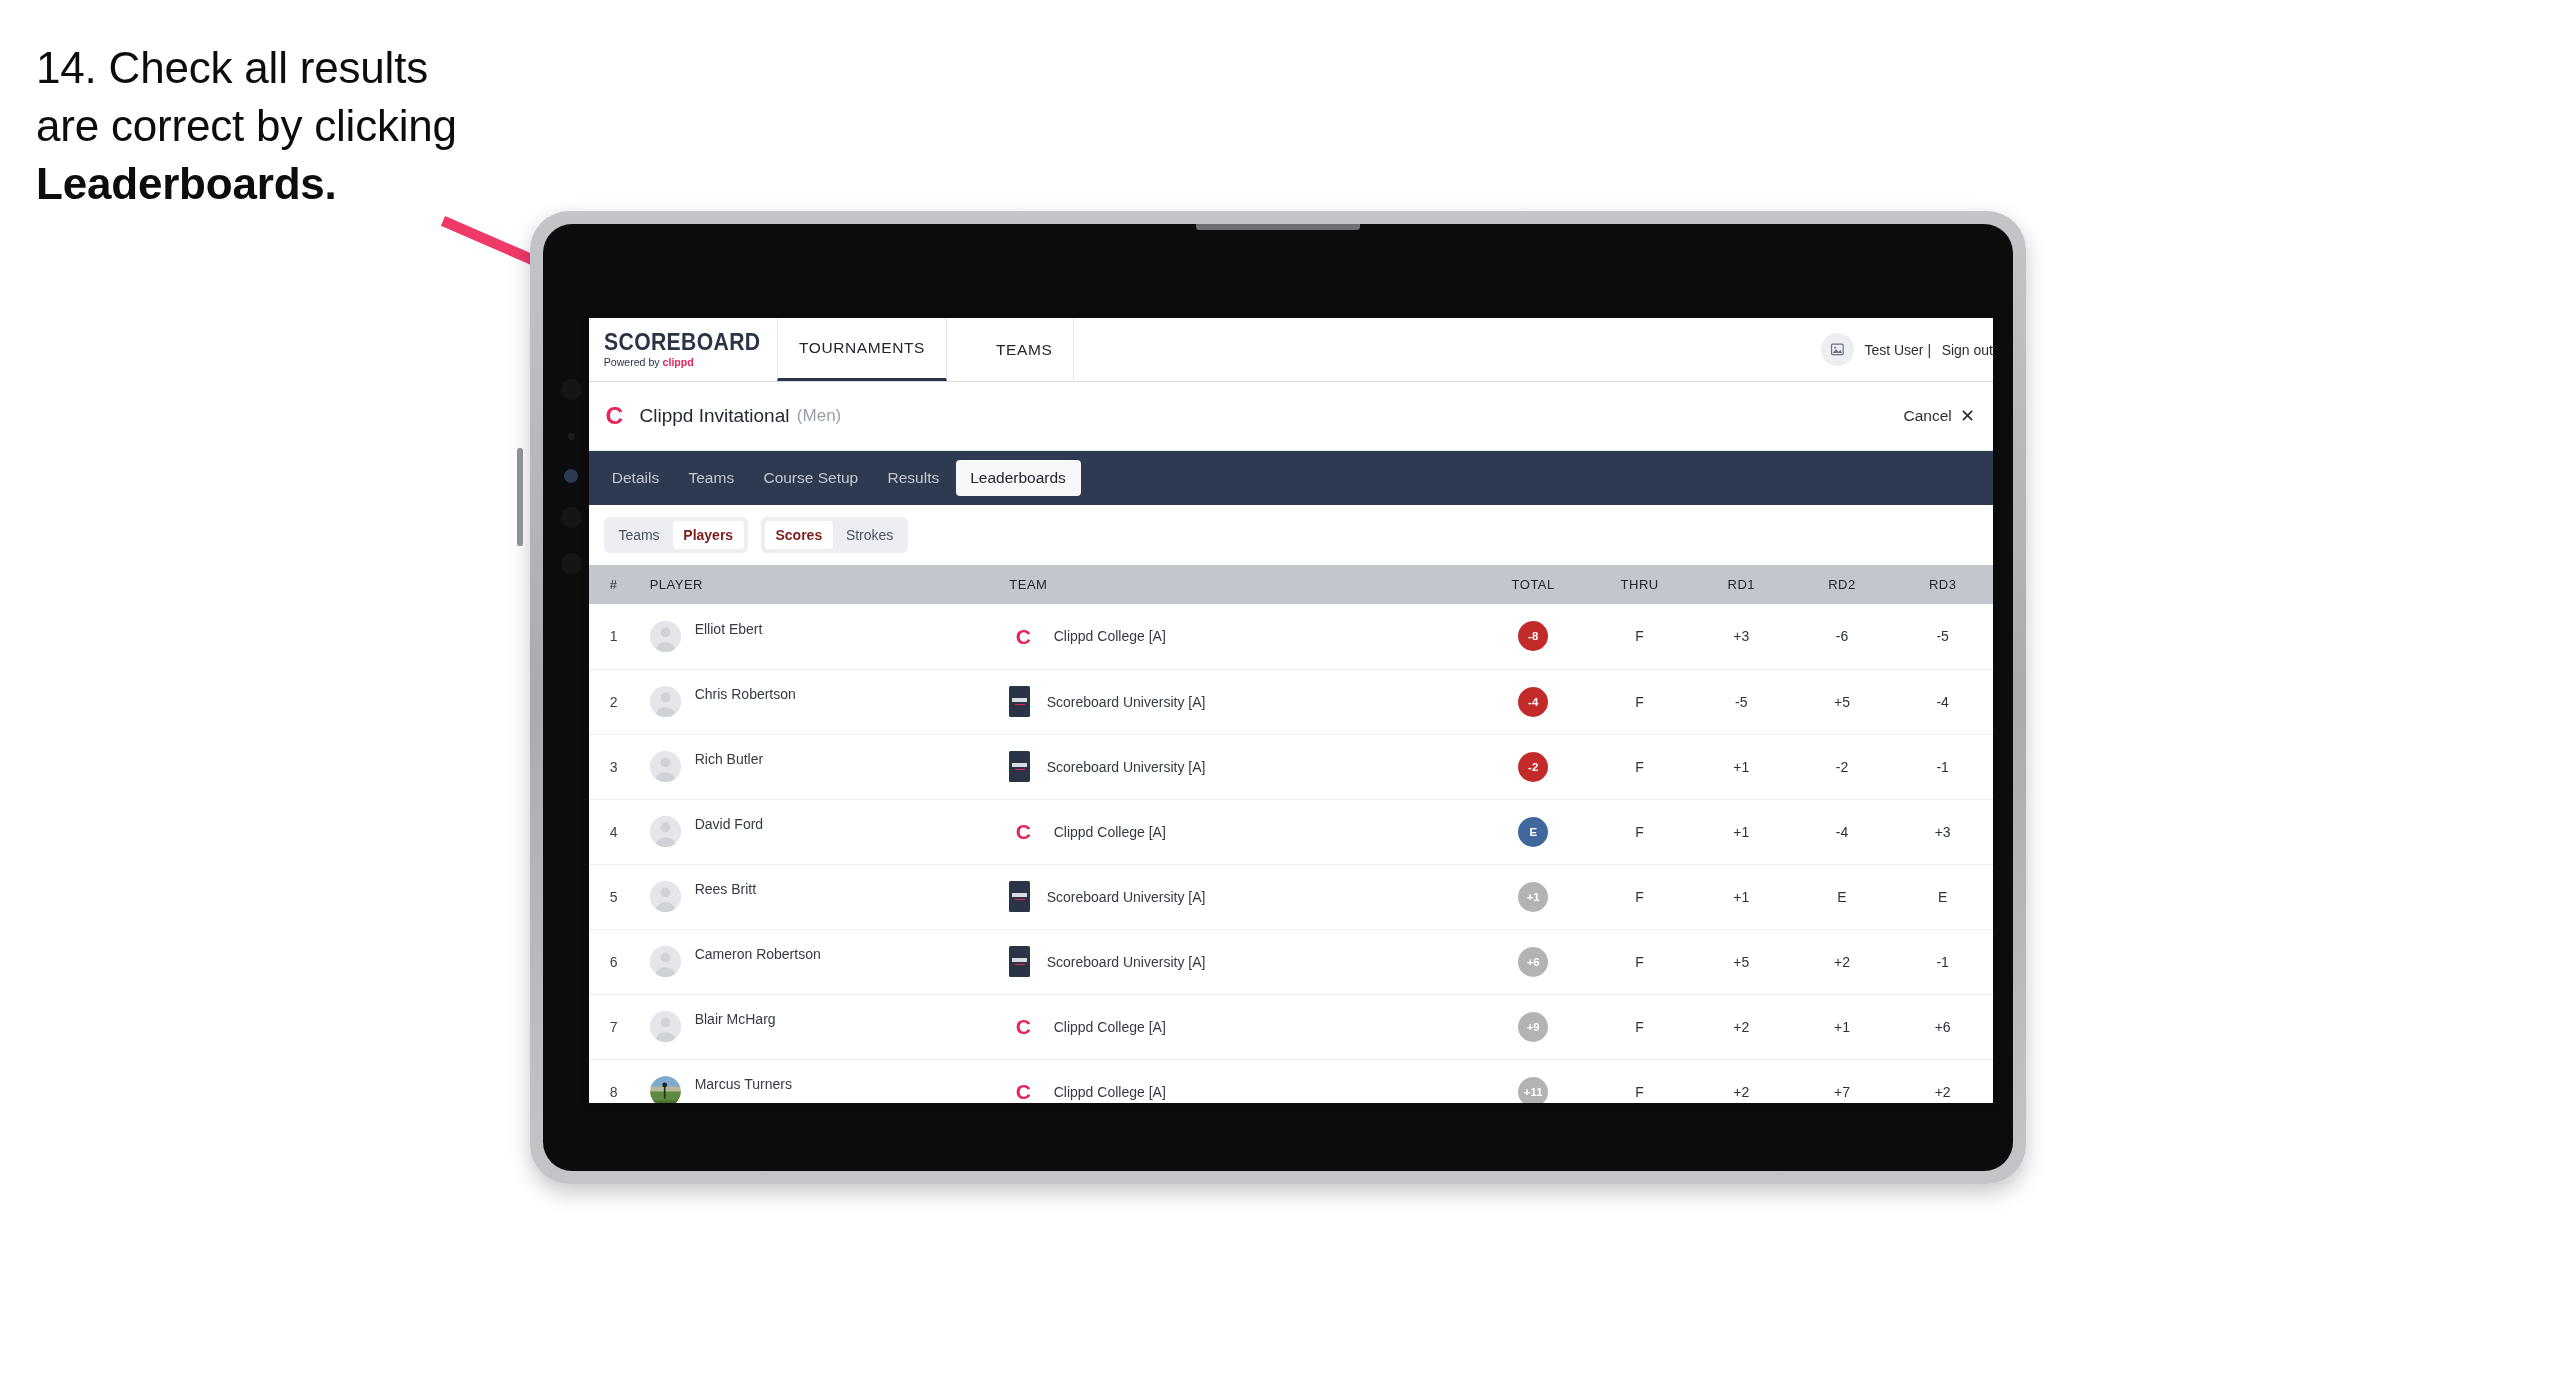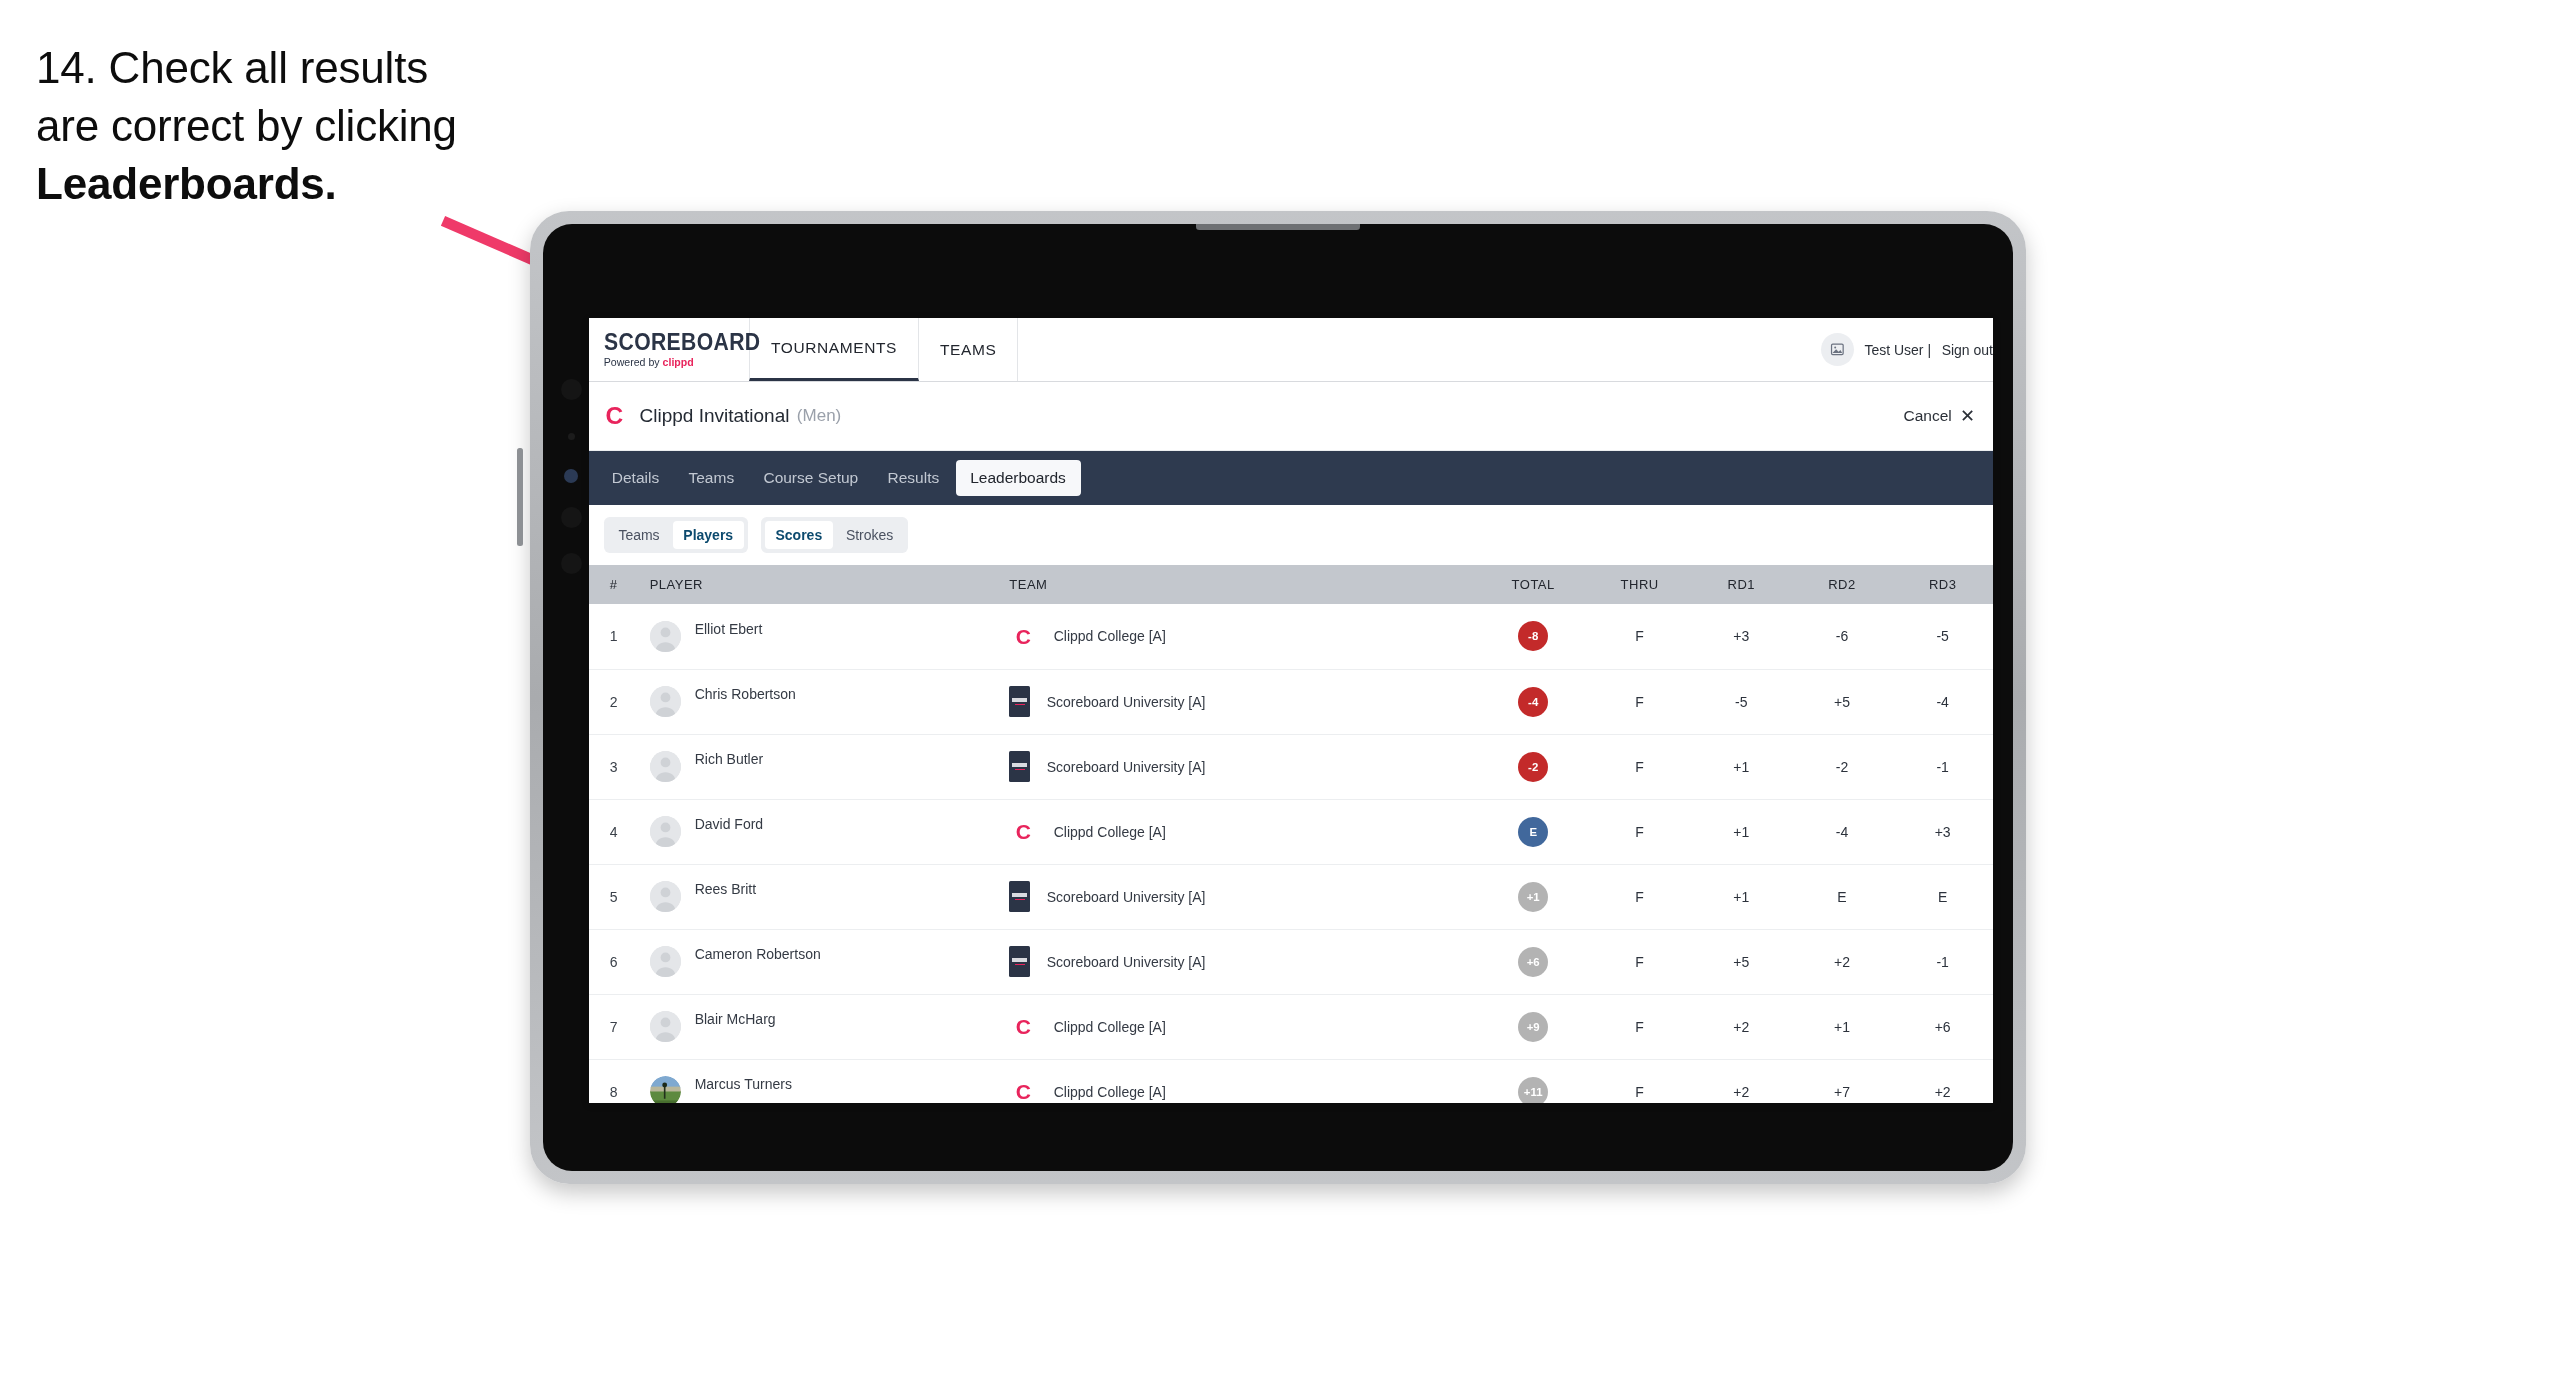--- a/index.html
+++ b/index.html
@@ -90,20 +90,21 @@
   .logo-sub { font-size: 10.6px; color: #2b3446; margin-top: 3.3px; line-height: 1; }
   .logo-sub .clippd { color: #e8245c; font-weight: bold; }
 
   .nav-tabs { display: flex; align-items: stretch; }
   .nav-tab {
     display: flex; align-items: center; justify-content: center;
     padding: 0 21px;
     font-size: 15.5px; color: #22262e; letter-spacing: 0.6px;
     border-right: 0.8px solid #e3e5e8;
     cursor: pointer;
+    margin-left: 28px;
   }
   .nav-tab:first-child { border-left: 0.8px solid #e3e5e8; }
   .nav-tab.active { border-bottom: 3.3px solid #2b3446; }
 
   .header-spacer { flex: 1 1 auto; }
   .header-user { display: flex; align-items: center; gap: 10.6px; }
   .avatar-circle {
     width: 33px; height: 33px; border-radius: 50%;
     background: #eceef1;
     display: flex; align-items: center; justify-content: center;
@@ -158,21 +159,21 @@
   .toggle-group {
     display: flex; align-items: center;
     background: #eceef1; border-radius: 5.7px; padding: 4.1px;
     gap: 2.5px;
   }
   .toggle-opt {
     font-size: 14px; color: #4a5160;
     padding: 5.7px 10.6px; border-radius: 4.1px; cursor: pointer;
     white-space: nowrap;
   }
-  .toggle-opt.active { background: #ffffff; color: #0c4a6e; font-weight: bold; }
+  .toggle-opt.active { background: #ffffff; color: #7f1d1d; font-weight: bold; }
 
   
   .table-wrap { flex: 1 1 auto; overflow: hidden; background: #fff; }
   .lb-table { width: 100%; border-collapse: collapse; table-layout: fixed; }
   .lb-table thead tr { background: #c3c7cd; height: 39px; }
   .lb-table th {
     font-size: 13px; color: #22262e; font-weight: normal;
     letter-spacing: 0.5px; text-align: center;
   }
   .lb-table th.num   { width: 47px; }

